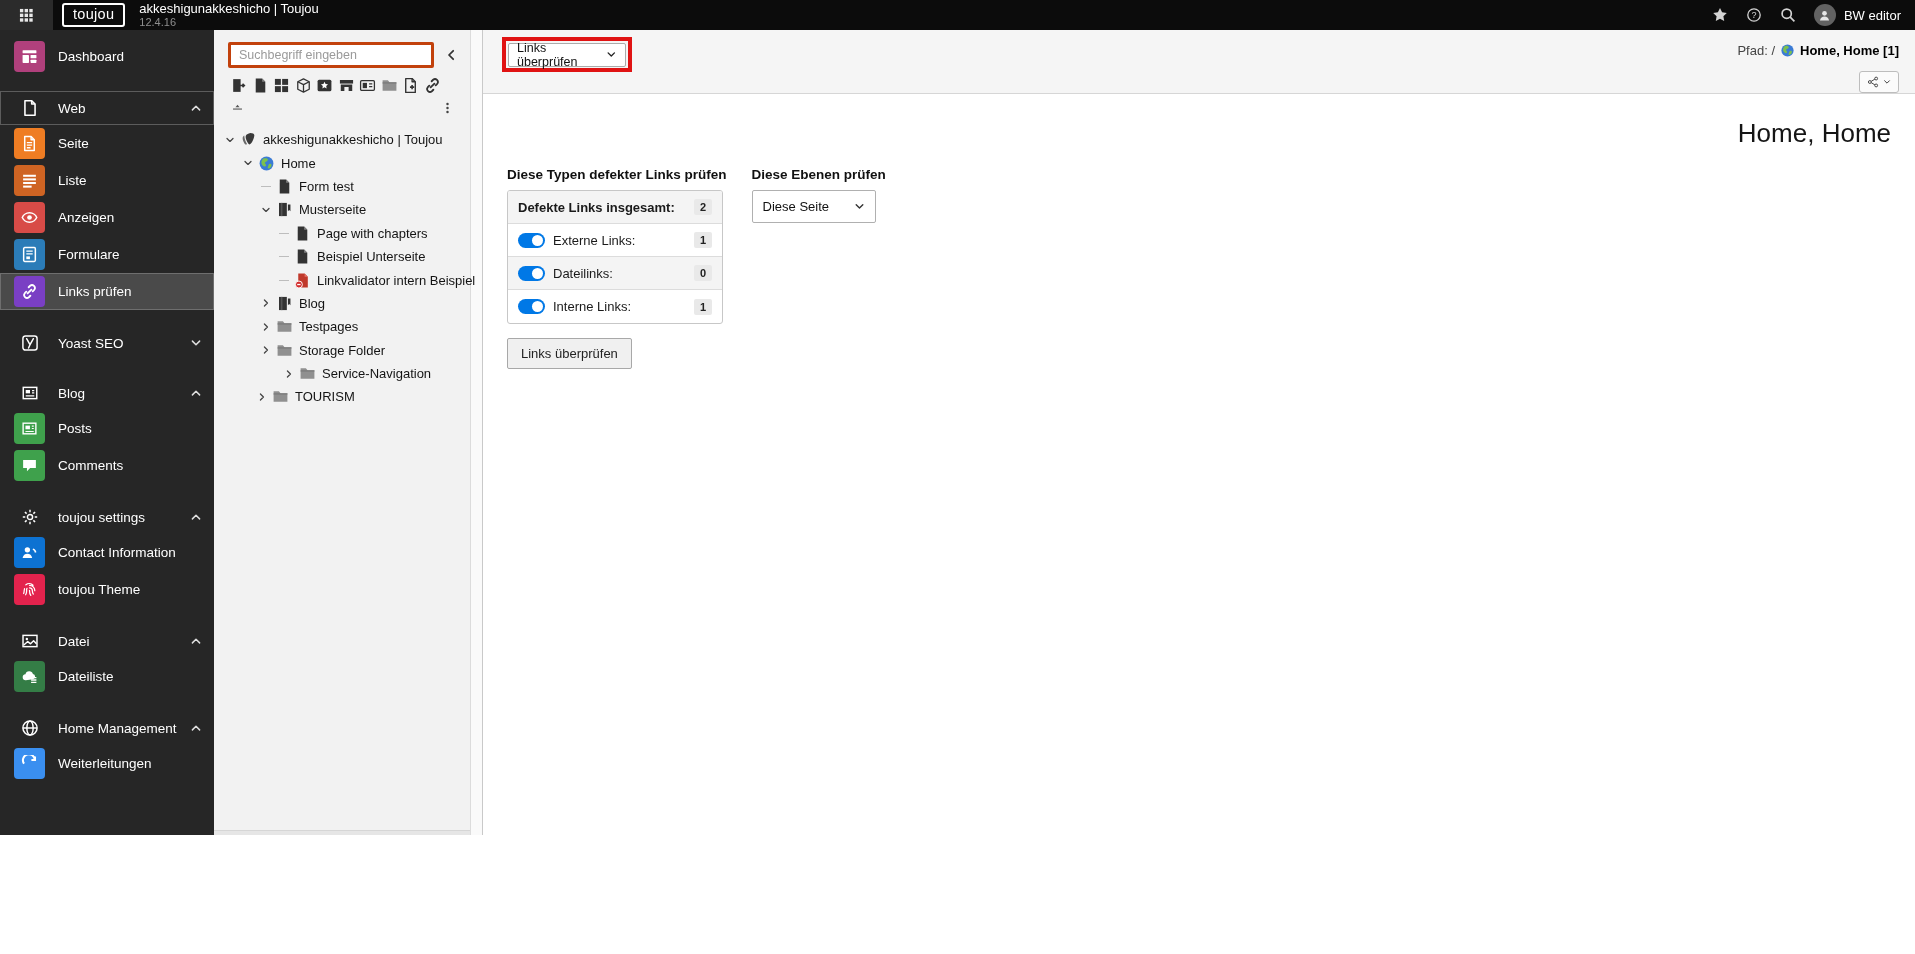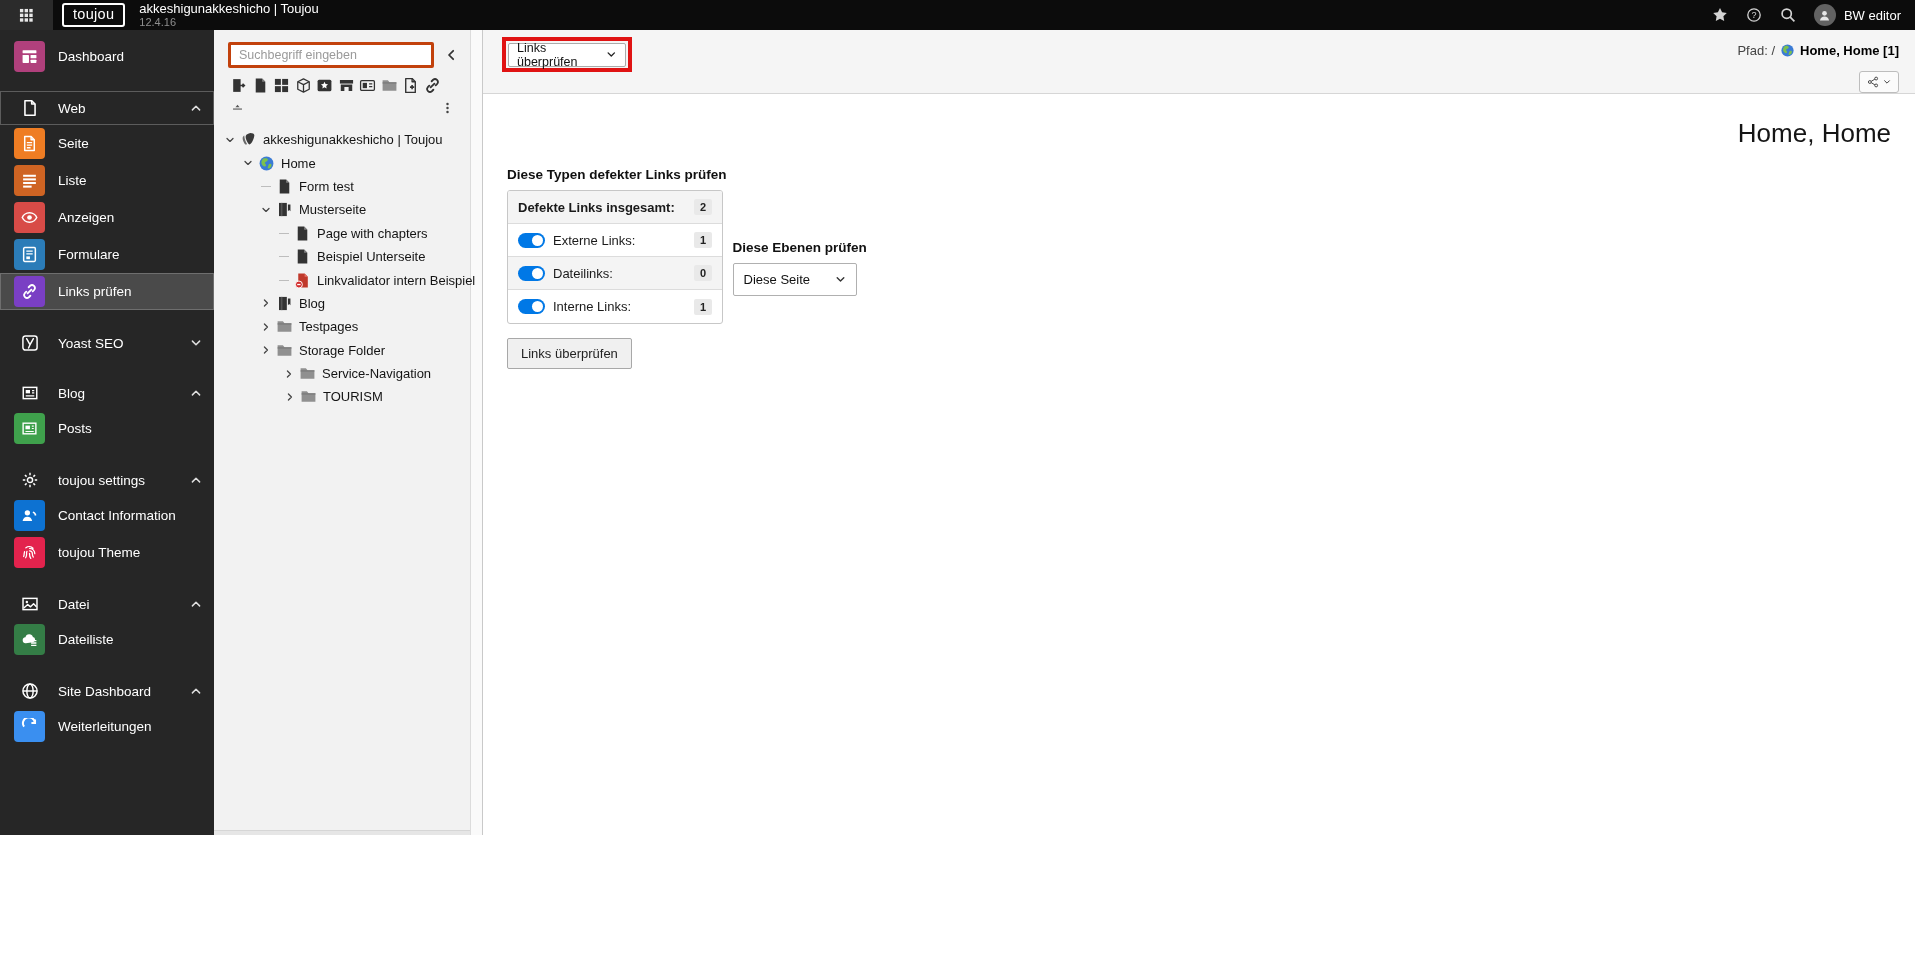--- a/index.html
+++ b/index.html
@@ -81,21 +81,21 @@
   .path .pg { font-weight:700; color:#000; }
   .path .ic { width:15px; height:15px; }
   .share-btn { position:absolute; right:16px; top:41px; width:40px; height:22px; background:#fbfbfb;
     border:1px solid #bdbdbd; border-radius:3px; display:flex; align-items:center; justify-content:center;
     gap:4px; cursor:pointer; color:#444; }
   .share-btn .share-ic { width:12px; height:12px; }
   .share-btn .caret-ic { width:8px; height:8px; }
 
   .content { padding:24px; }
   .page-h1 { font-size:26px; font-weight:500; margin:0 0 18px; color:#151515;text-align:right; }
-  .cols { display:flex; gap:6px; align-items:center; }
+  .cols { display:flex; gap:25px; align-items:flex-start; }
   .col-h { font-size:13.5px; font-weight:700; margin-bottom:8px; color:#111; }
   .panel { width:216px; border:1px solid #c7c7c7; border-radius:3px; overflow:hidden; background:#fff; }
   .lv-row { display:flex; align-items:center; height:33px; padding:0 10px;
     border-bottom:1px solid #dcdcdc; font-size:13px; color:#1a1a1a; }
   .lv-row:last-child { border-bottom:none; }
   .lv-row.alt { background:#f4f4f4; }
   .lv-row.total .lv-label { font-weight:700; }
   .toggle { width:27px; height:15px; border-radius:8px; background:var(--toggle-on,#0078e6);
     position:relative; margin-right:8px; flex:none; cursor:pointer; border:none; padding:0; }
   .toggle::after { content:""; position:absolute; right:2px; top:2px; width:11px; height:11px;
@@ -296,20 +296,30 @@
           <span class="ic">
             <svg viewBox="0 0 16 16" xmlns="http://www.w3.org/2000/svg" fill="none" stroke="currentColor" stroke-width="1.3">
               <rect x="2" y="3" width="12" height="10"></rect>
               <rect x="4.2" y="5.3" width="4.2" height="3.4" fill="currentColor" stroke="none"></rect>
               <path d="M10.2 5.8h1.8M10.2 8h1.8M4.2 10.8h7.8" stroke-width="1.1"></path>
             </svg>
           </span>
         </span>
     <span class="sb-label">Posts</span>
   </div>
+      <div class="sb-item">
+    <span class="sb-tile" style="background: rgb(63, 161, 76);">
+          <span class="ic">
+            <svg viewBox="0 0 16 16" xmlns="http://www.w3.org/2000/svg" fill="currentColor">
+              <path d="M2 2.8h12v7.6H8.6l-3 3v-3H2z"></path>
+            </svg>
+          </span>
+        </span>
+    <span class="sb-label">Comments</span>
+  </div>
       <div class="sb-section">
     <span class="sb-seciconbox">
           <span class="ic sb-secicon">
             <svg viewBox="0 0 16 16" xmlns="http://www.w3.org/2000/svg" fill="none" stroke="currentColor" stroke-width="1.3">
               <circle cx="8" cy="8" r="2.3"></circle>
               <path d="M8 1.6v2.2M8 12.2v2.2M1.6 8h2.2M12.2 8h2.2M3.5 3.5L5 5M11 11l1.5 1.5M12.5 3.5L11 5M5 11l-1.5 1.5"></path>
             </svg>
           </span>
         </span>
     <span class="sb-label">toujou settings</span>
@@ -372,21 +382,21 @@
       <div class="sb-section">
     <span class="sb-seciconbox">
           <span class="ic sb-secicon">
             <svg viewBox="0 0 16 16" xmlns="http://www.w3.org/2000/svg" fill="none" stroke="currentColor" stroke-width="1.3">
               <circle cx="8" cy="8" r="6.3"></circle>
               <ellipse cx="8" cy="8" rx="2.8" ry="6.3"></ellipse>
               <path d="M1.7 8h12.6"></path>
             </svg>
           </span>
         </span>
-    <span class="sb-label">Site Dashboard</span>
+    <span class="sb-label">Home Management</span>
     <span class="ic sb-chev">
           <svg viewBox="0 0 16 16" xmlns="http://www.w3.org/2000/svg" fill="none" stroke="currentColor" stroke-width="2" stroke-linecap="round" stroke-linejoin="round">
             <path d="M3.2 10.5L8 5.7l4.8 4.8"></path>
           </svg>
         </span>
   </div>
       <div class="sb-item">
     <span class="sb-tile" style="background: rgb(58, 143, 240);">
           <span class="ic">
             <svg viewBox="0 0 16 16" xmlns="http://www.w3.org/2000/svg" fill="none" stroke="currentColor" stroke-width="1.9">
@@ -635,21 +645,21 @@
             </svg>
           </button>
     <span class="ic tree-ico">
             <svg viewBox="0 0 16 16" xmlns="http://www.w3.org/2000/svg">
               <path d="M1.5 3h5L8 5h6.5v8h-13z" fill="#909090"></path>
               <path d="M1.5 5h13v1.2h-13z" fill="#7a7a7a"></path>
             </svg>
           </span>
     <span class="tree-label">Service-Navigation</span>
   </div>
-        <div class="tree-row" style="padding-left: 68px;">
+        <div class="tree-row" style="padding-left: 40px;">
     <button class="tree-exp">
             <svg viewBox="0 0 16 16" xmlns="http://www.w3.org/2000/svg" fill="none" stroke="currentColor" stroke-width="2" stroke-linecap="round" stroke-linejoin="round">
               <path d="M5.5 3.2L10.3 8l-4.8 4.8"></path>
             </svg>
           </button>
     <span class="ic tree-ico">
             <svg viewBox="0 0 16 16" xmlns="http://www.w3.org/2000/svg">
               <path d="M1.5 3h5L8 5h6.5v8h-13z" fill="#909090"></path>
               <path d="M1.5 5h13v1.2h-13z" fill="#7a7a7a"></path>
             </svg>

